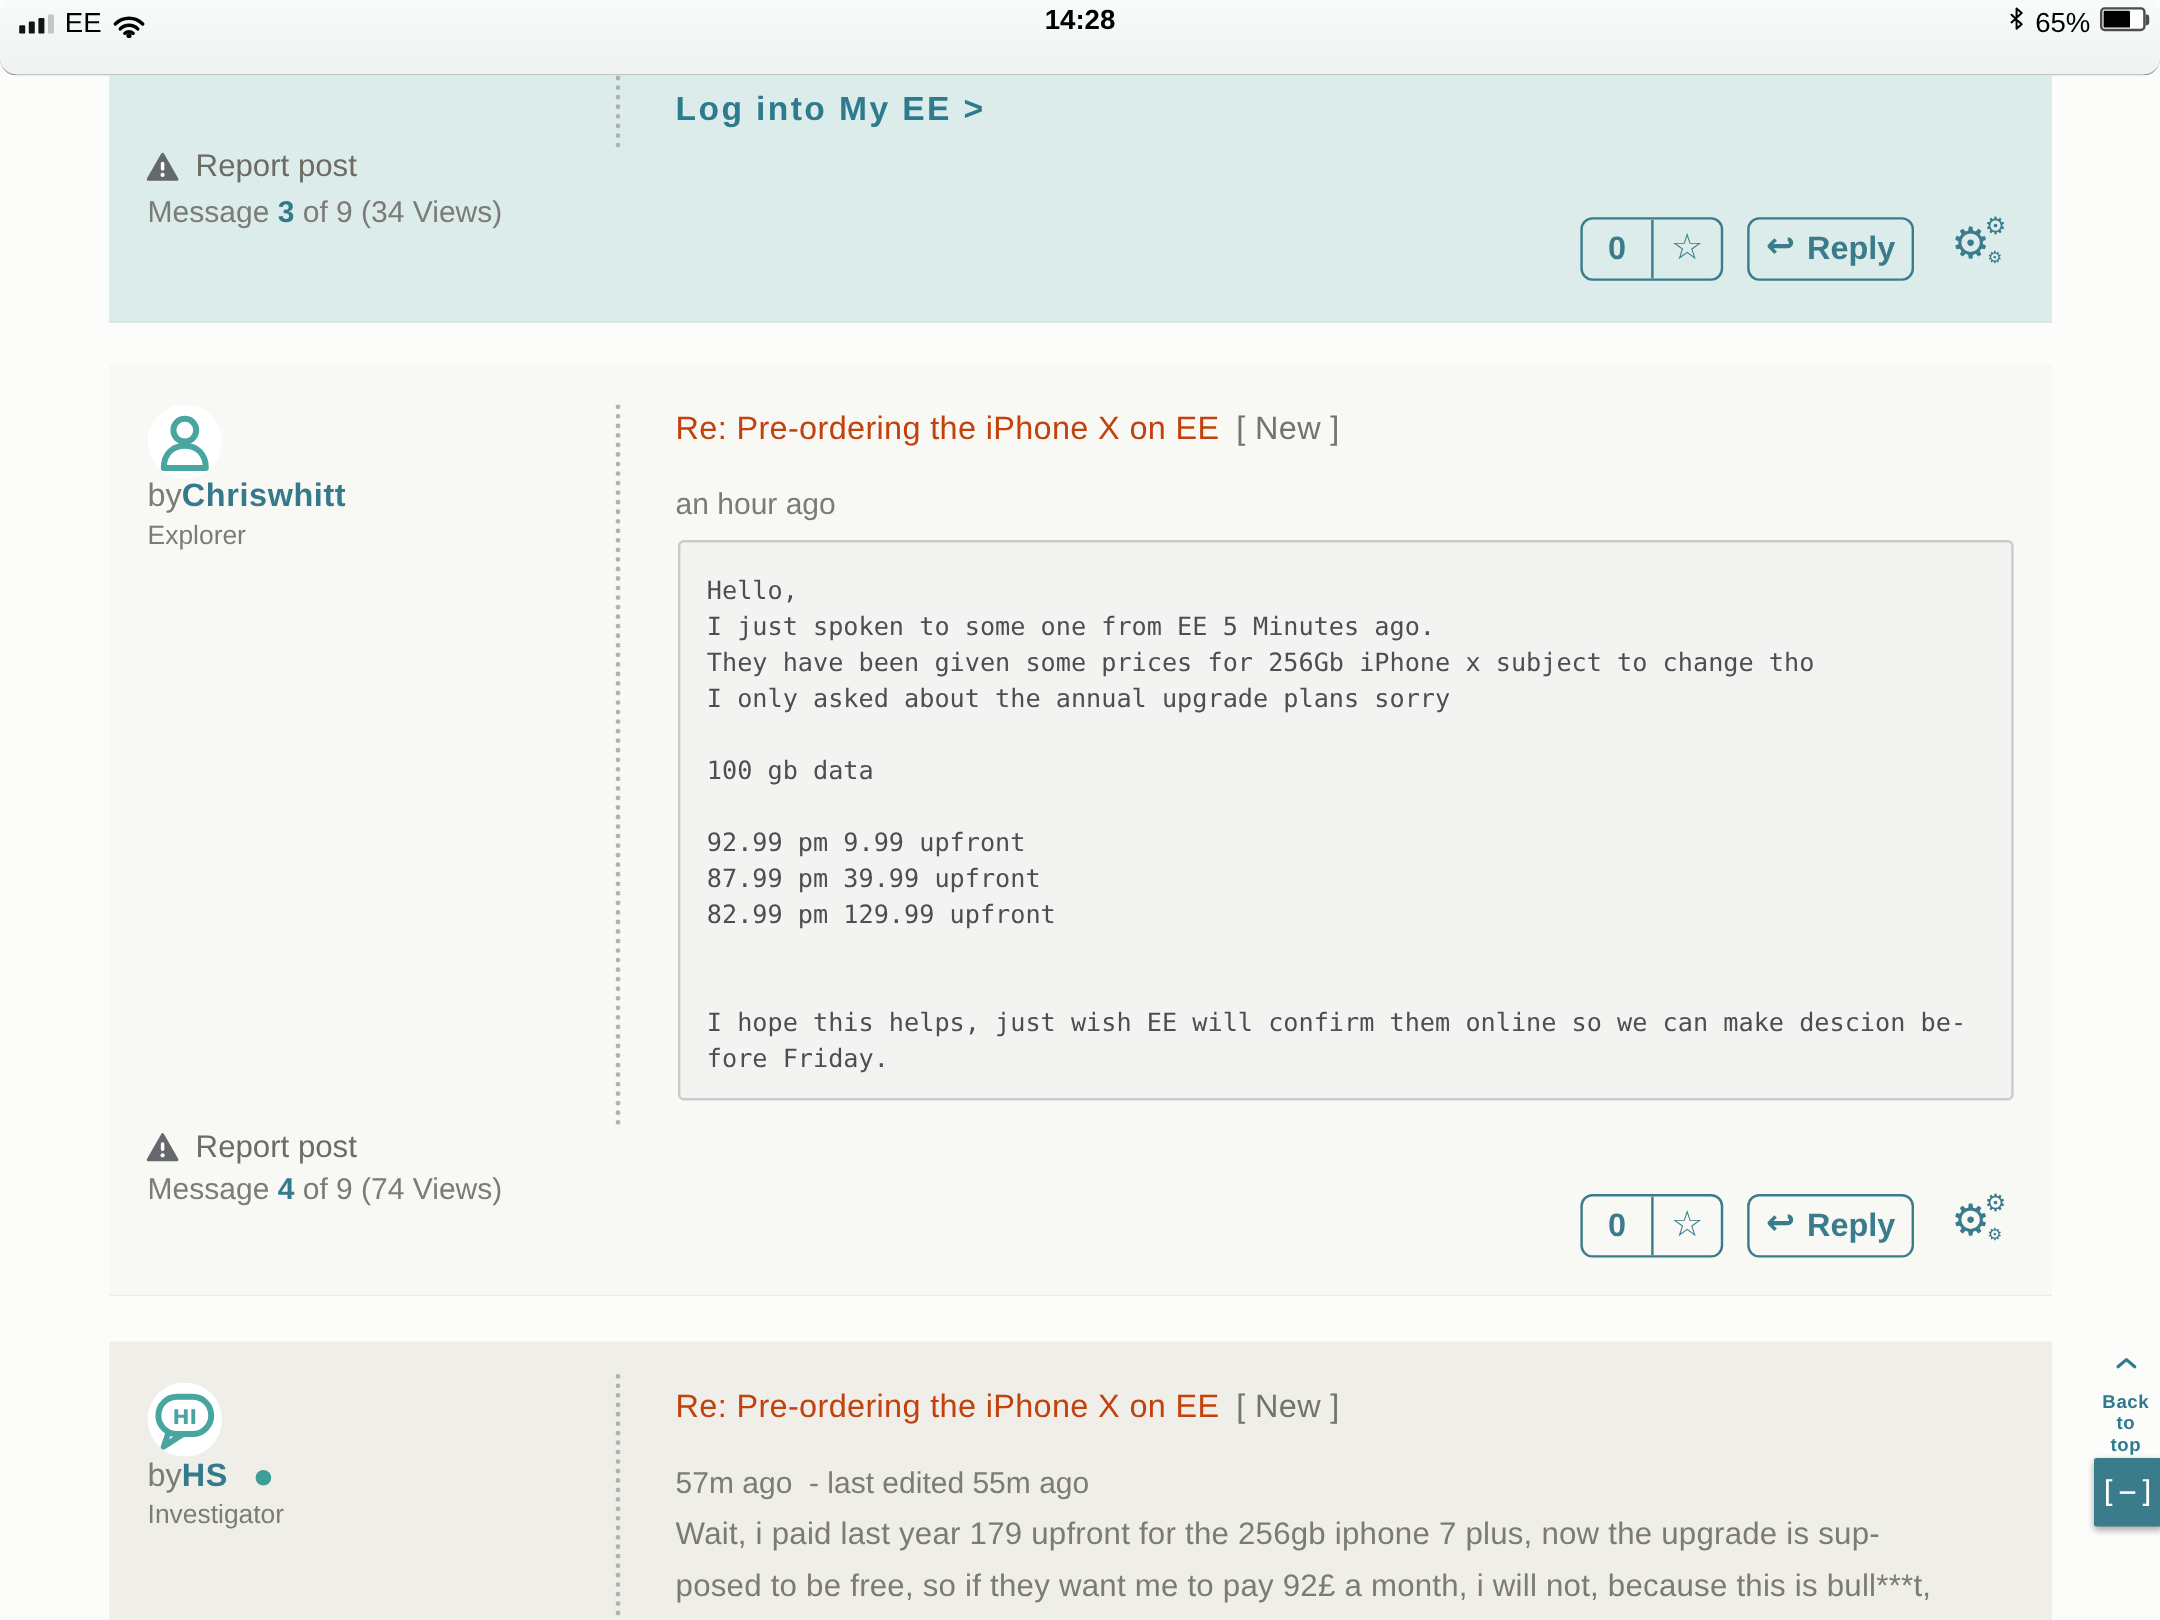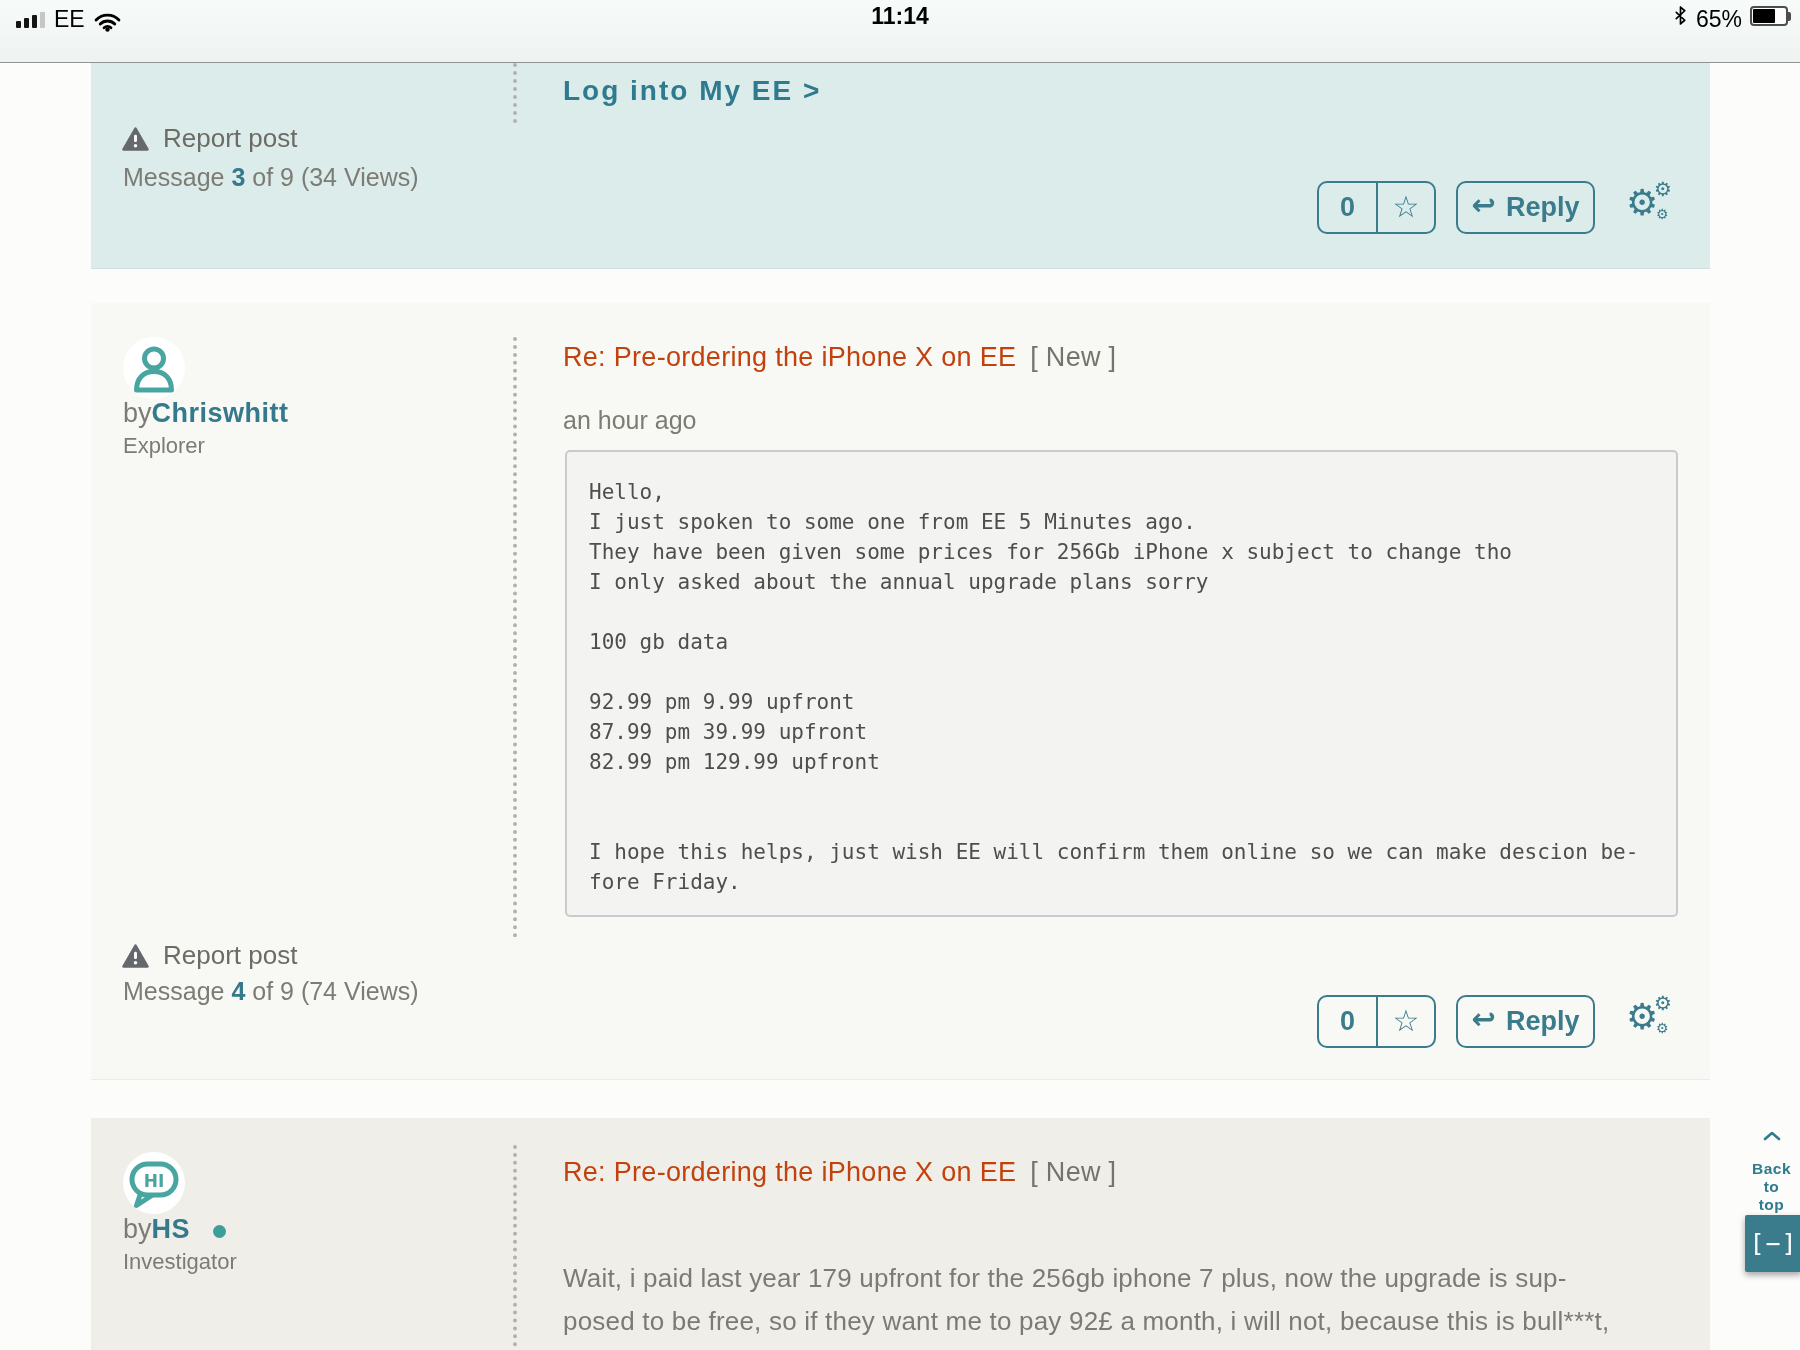--- a/index.html
+++ b/index.html
@@ -6,21 +6,21 @@
   body{
     width:1800px;height:1350px;overflow:hidden;position:relative;
     background:#fcfcfa;
     font-family:"Liberation Sans","DejaVu Sans",sans-serif;
     -webkit-font-smoothing:antialiased;
   }
   
   .statusbar{
     position:absolute;top:0;left:0;width:1800px;height:62px;
     background:linear-gradient(180deg,#f7fbfa,#eef3f2);
-    border-bottom:1px solid #8f9392;z-index:5;
+    border-bottom:1px solid #8f9392;z-index:5;border-radius:14px;
   }
   .sb-time{position:absolute;top:3px;left:0;width:100%;text-align:center;
     font-size:23px;font-weight:bold;color:#000;}
   .sb-url{position:absolute;top:30px;left:0;width:100%;display:flex;
     justify-content:center;align-items:center;gap:9px;font-size:22.5px;color:#0a0a0a;}
   .sb-left{position:absolute;left:16px;top:7px;display:flex;align-items:flex-end;gap:9px;}
   .signal{display:flex;align-items:flex-end;gap:3px;padding-bottom:4px;}
   .signal i{display:block;width:5px;background:#141414;border-radius:1px;}
   .signal i.b1{height:7px}.signal i.b2{height:10px}.signal i.b3{height:13px}
   .signal i.b4{height:16px;background:#c6c6c4;}
@@ -113,21 +113,21 @@
         <i class="b4"></i>
       </span>
     <span class="carrier">EE</span>
     <svg width="27" height="20" viewBox="0 0 26 19">
       <path d="M2 7.5 A15.5 15.5 0 0 1 24 7.5" fill="none" stroke="#000" stroke-width="2.8" stroke-linecap="round"></path>
       <path d="M6 11.5 A9.8 9.8 0 0 1 20 11.5" fill="none" stroke="#000" stroke-width="2.8" stroke-linecap="round"></path>
       <path d="M9.7 15 A4.9 4.9 0 0 1 16.3 15" fill="none" stroke="#000" stroke-width="2.8" stroke-linecap="round"></path>
       <circle cx="13" cy="16.8" r="2.1" fill="#000"></circle>
     </svg>
   </div>
-  <div class="sb-time">11:14</div>
+  <div class="sb-time">14:28</div>
   <div class="sb-right">
     <svg width="15" height="19" viewBox="0 0 14 18">
       <path d="M7 1 L7 17 M7 1 L11 4.5 L3 12 M7 17 L11 13.5 L3 6" fill="none" stroke="#000" stroke-width="1.6" stroke-linejoin="round" stroke-linecap="round"></path>
     </svg>
     <span class="batt-pct">65%</span>
     <span class="battery">
         <span class="fill"></span>
         <span class="nub"></span>
       </span>
   </div>
@@ -228,20 +228,21 @@
       <text x="31" y="34.5" text-anchor="middle" font-size="17" font-weight="bold" fill="#49a5a0" font-family="DejaVu Sans, sans-serif">HI</text>
     </svg>
   </div>
   <div class="byline">
       <span>by </span>
       <span class="author">HS</span>
       <span class="online-dot"></span>
     </div>
   <div class="rank">Investigator</div>
   <div class="title"><span class="tlink">Re: Pre-ordering the iPhone X on EE</span><span class="badge">[ New ]</span></div>
+  <div class="timestamp">57m ago  - last edited 55m ago</div>
   <div class="body3">Wait, i paid last year 179 upfront for the 256gb iphone 7 plus, now the upgrade is sup-
 posed to be free, so if they want me to pay 92£ a month, i will not, because this is bull***t,
 the upgrade also is a fail then, because we already paid the 179£ upfront before. You all</div>
 </section>
 
 <div class="backtop">
   <svg width="18" height="10" viewBox="0 0 18 10">
     <polyline points="2,8 9,2 16,8" fill="none" stroke="#2e7a8e" stroke-width="2.6" stroke-linecap="round" stroke-linejoin="round"></polyline>
   </svg>
   <span>Back

